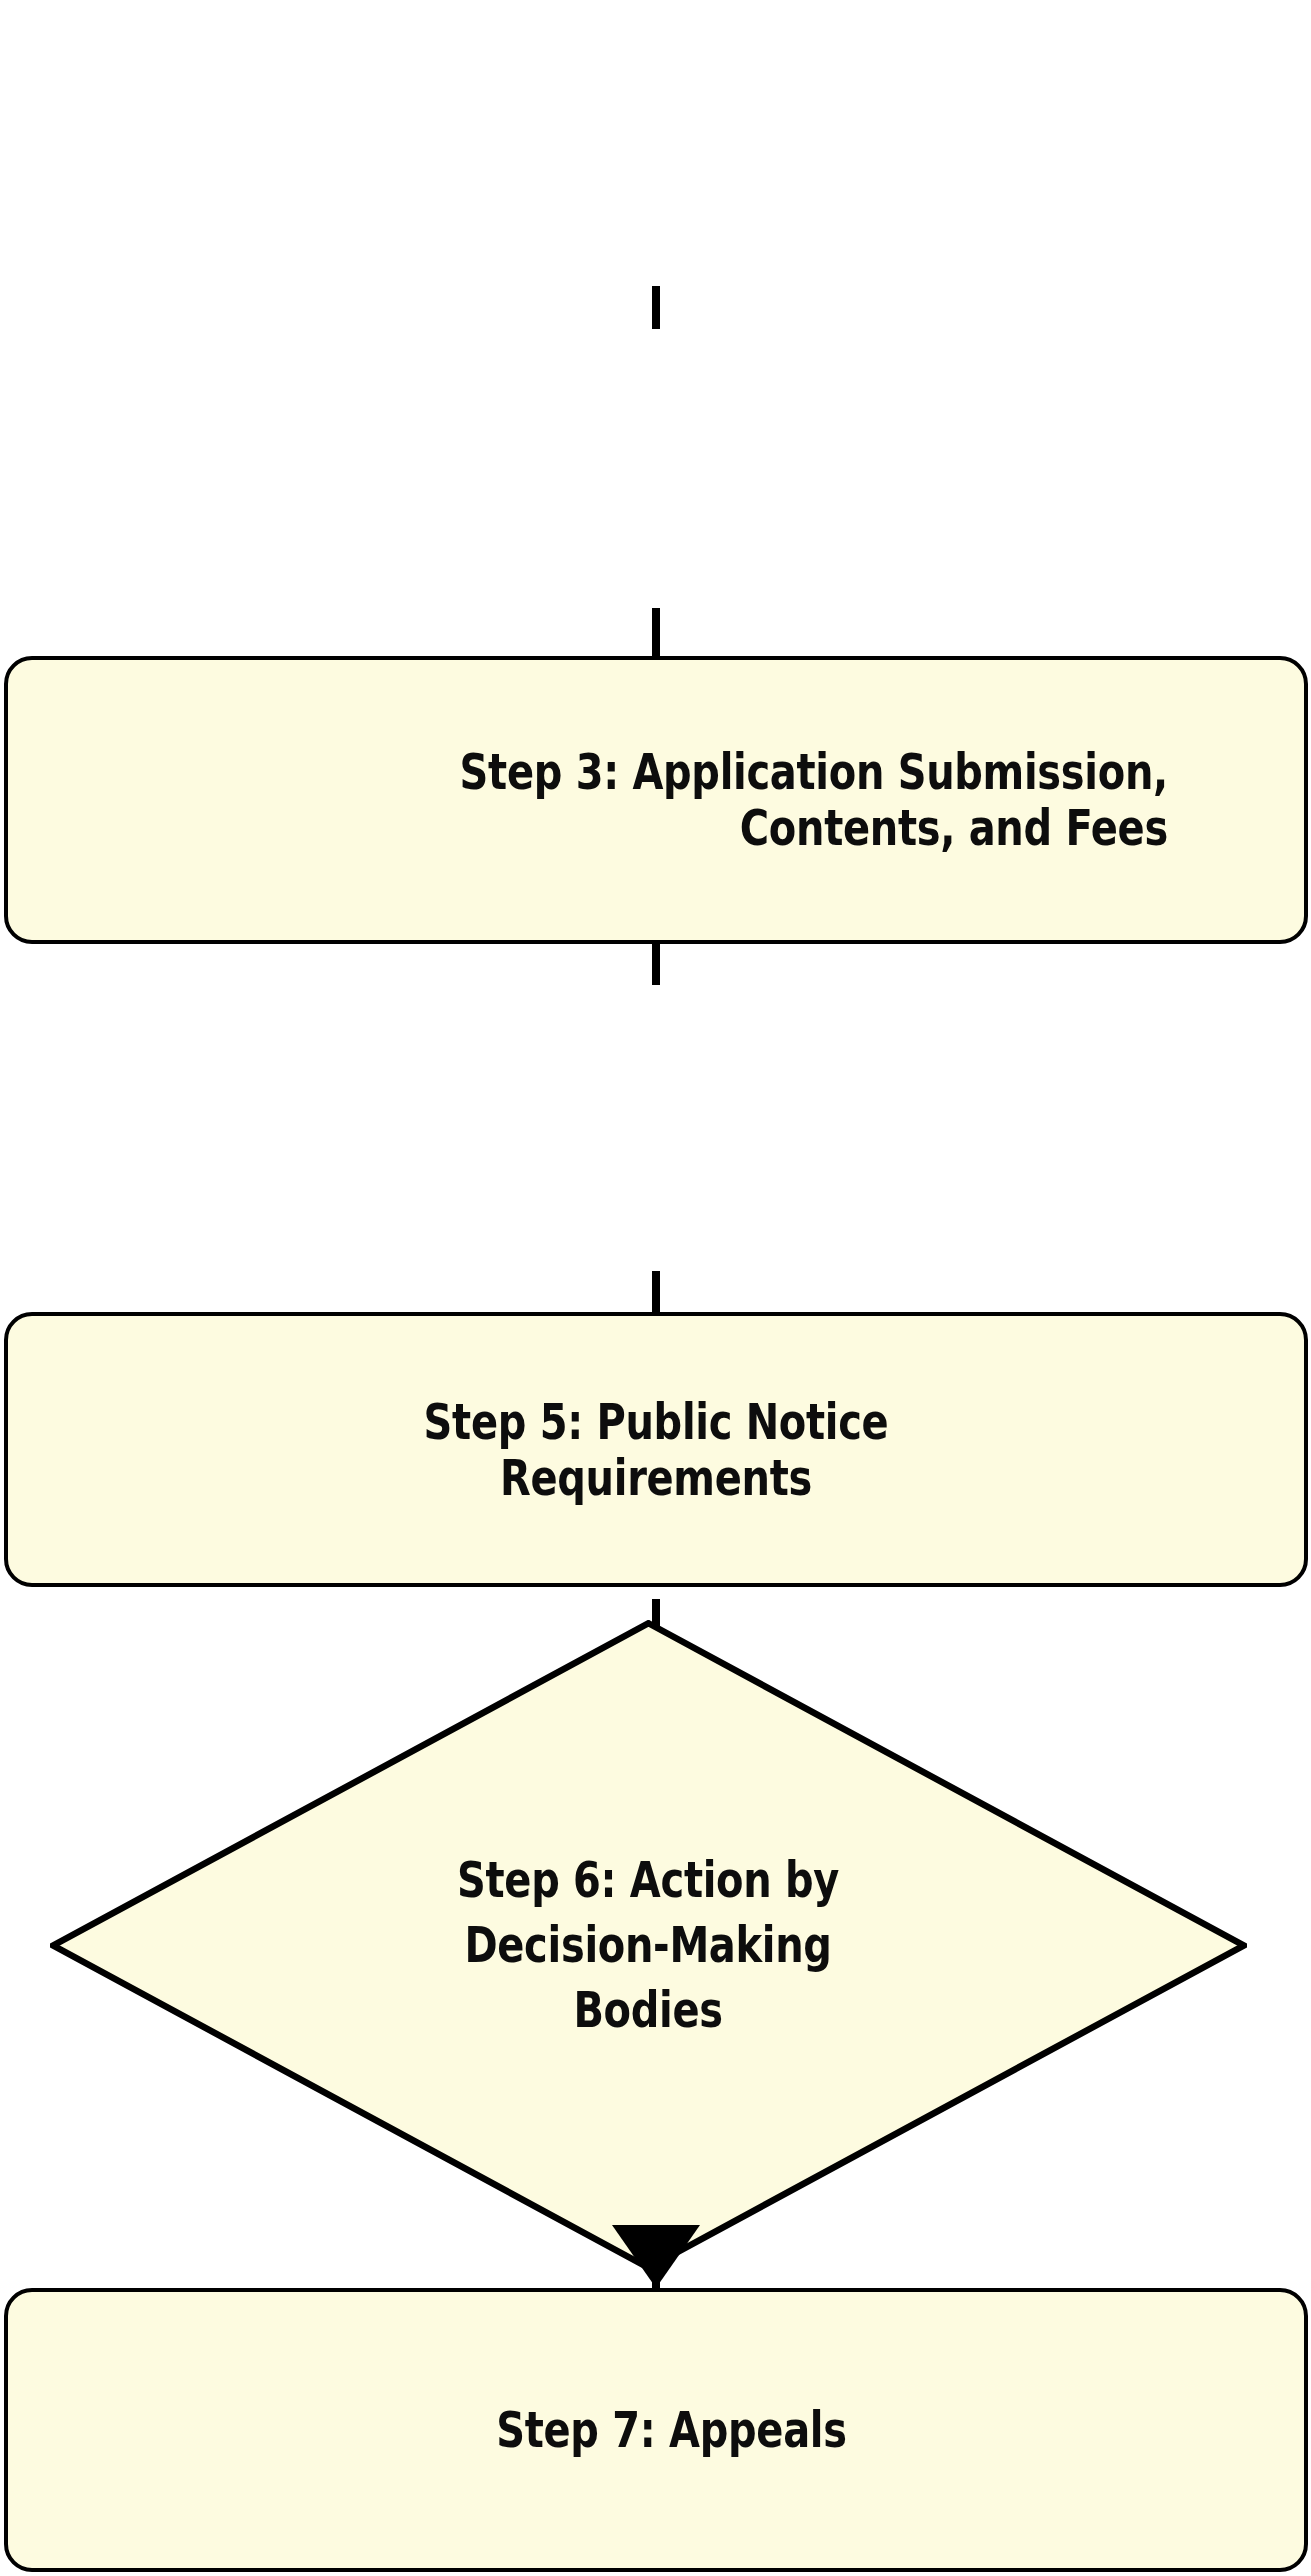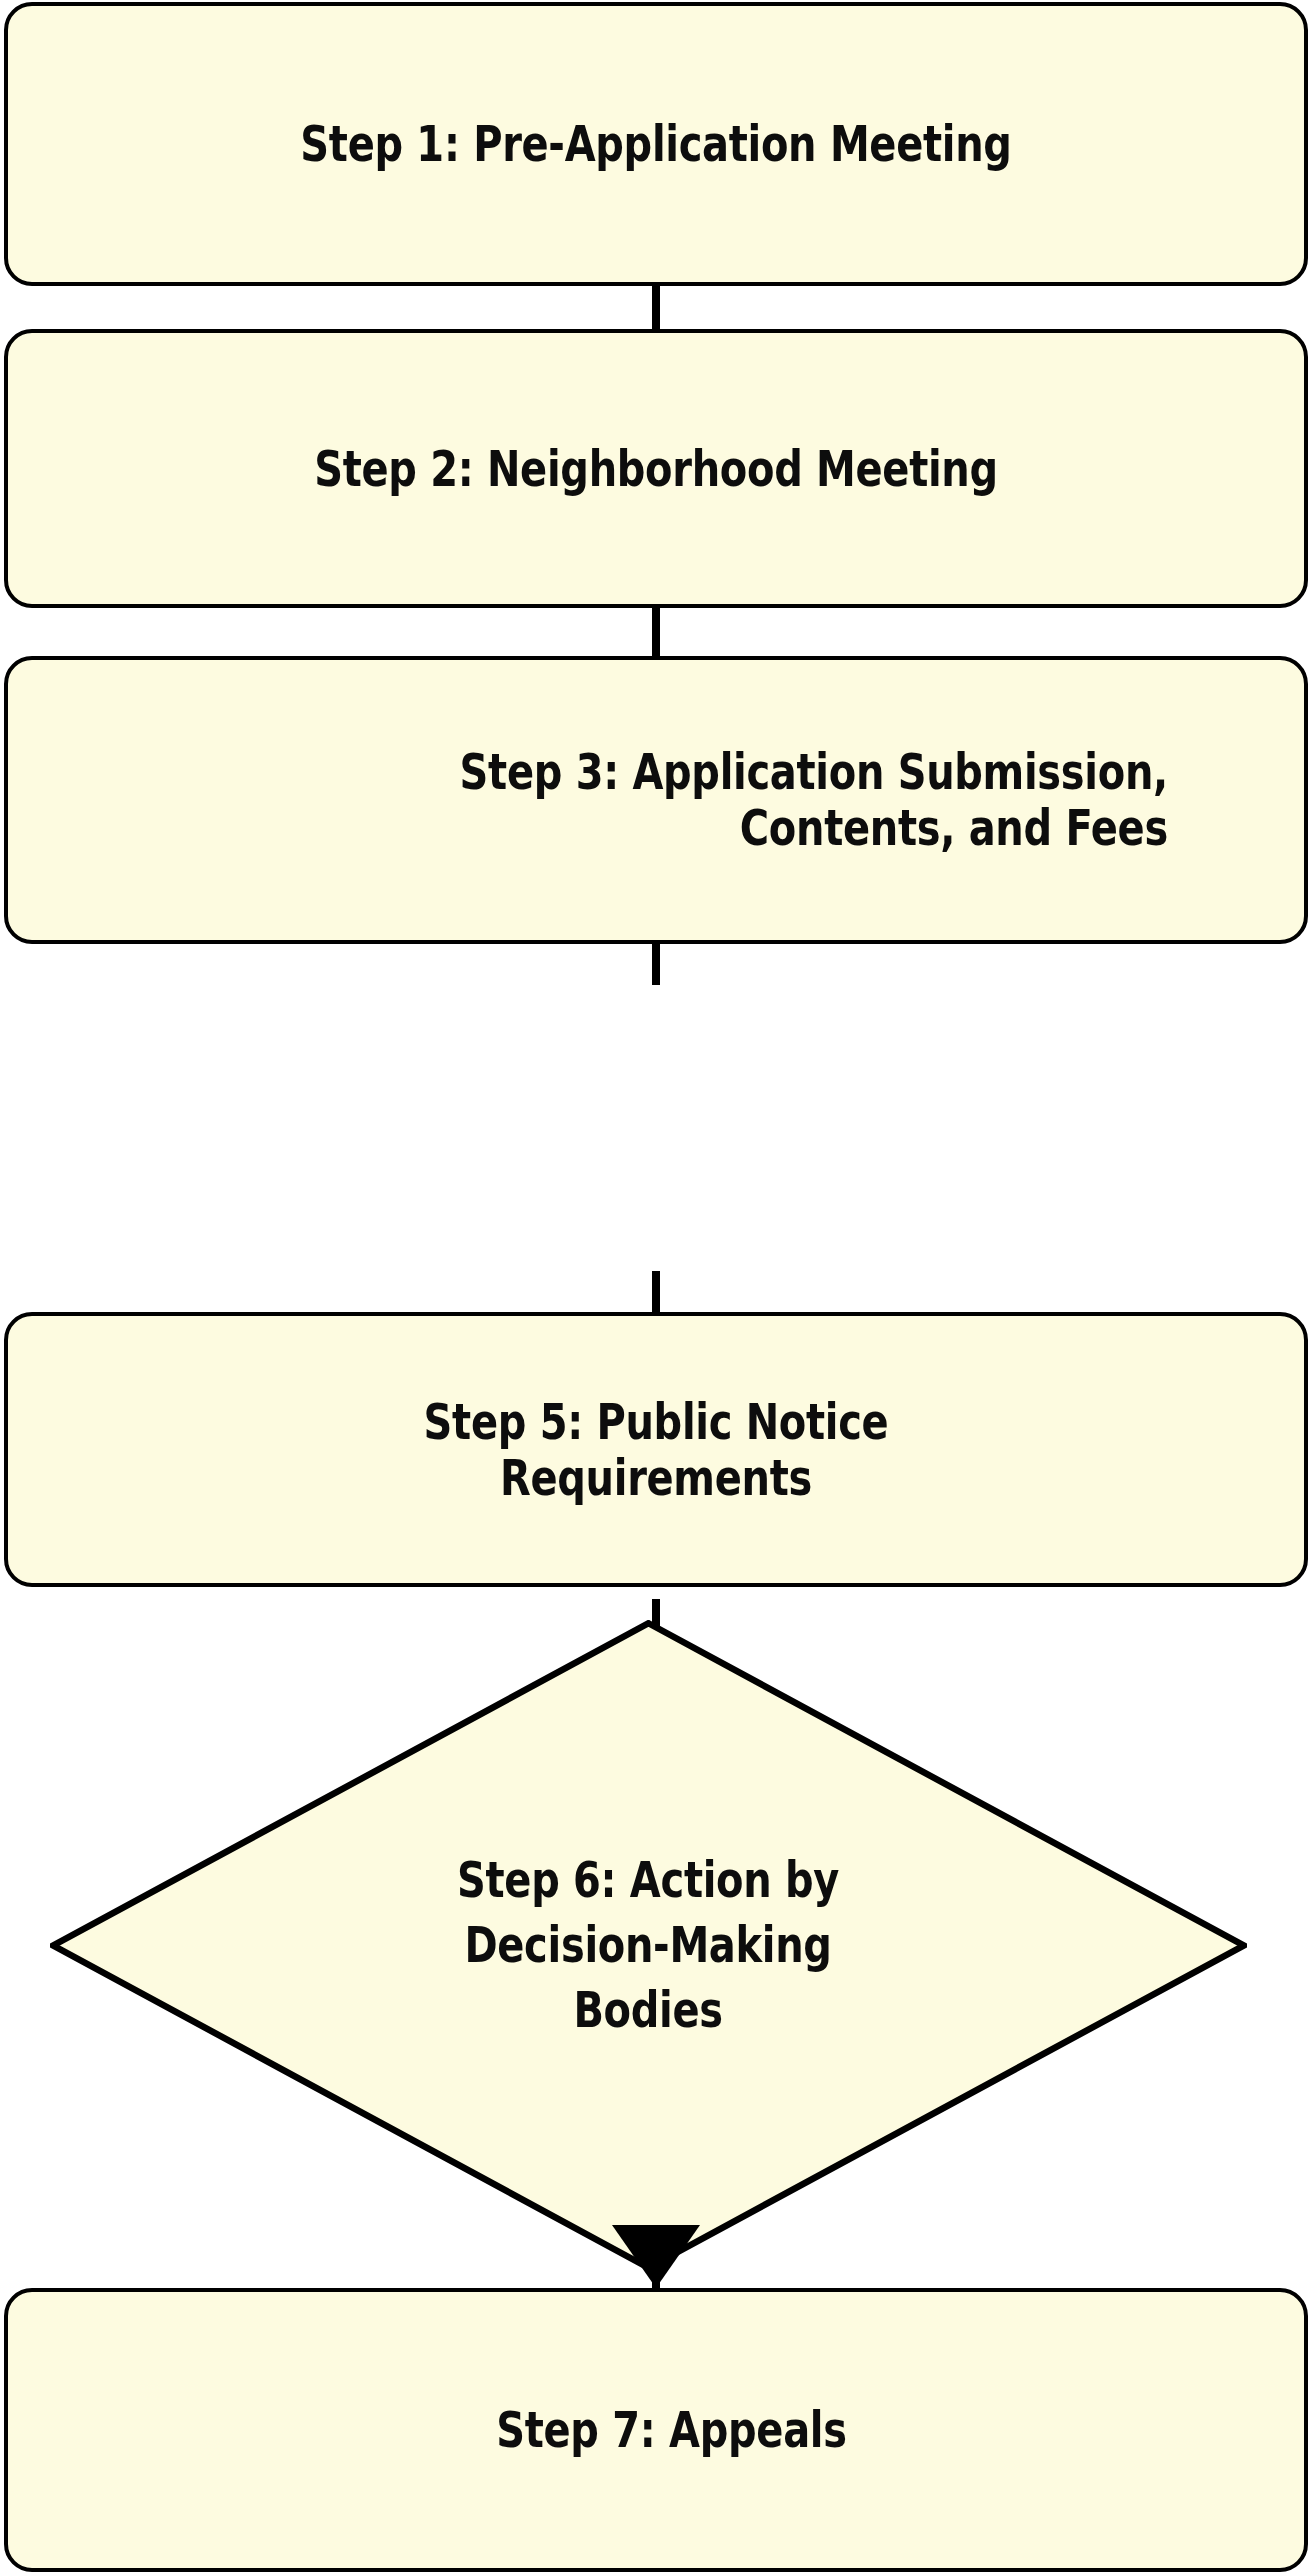--- a/index.html
+++ b/index.html
@@ -90,29 +90,23 @@
     border-left: 44px solid transparent;
     border-right: 44px solid transparent;
     border-top: 63px solid #000000;
   }
 </style>
 </head>
 <body>
 
 <div id="flowchart">
 
-  <div class="node process" style="left:4.1px; top:2.4px; width:1304px; height:284px;">
-    <div class="node-label">Step 1: Pre-Application Meeting</div>
-  </div>
 
   <div class="connector" style="top:286px; height:43px;"></div>
 
-  <div class="node process" style="left:4.1px; top:329px; width:1304px; height:279px;">
-    <div class="node-label">Step 2: Neighborhood Meeting</div>
-  </div>
 
   <div class="connector" style="top:608px; height:48px;"></div>
 
   <div class="node process" style="left:4.1px; top:656px; width:1304px; height:288px;text-align:right;">
     <div class="node-label">Step 3: Application Submission,
 Contents, and Fees</div>
   </div>
 
   <div class="connector" style="top:944px; height:41px;"></div>
 

